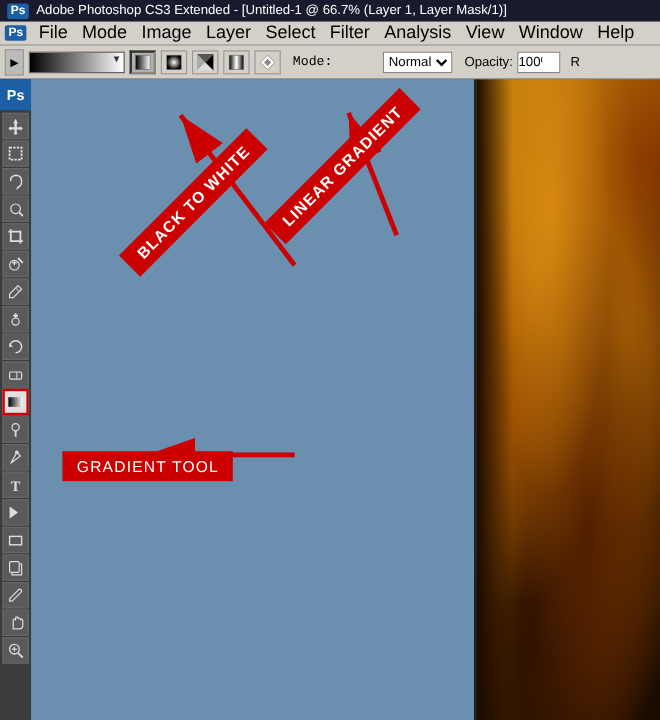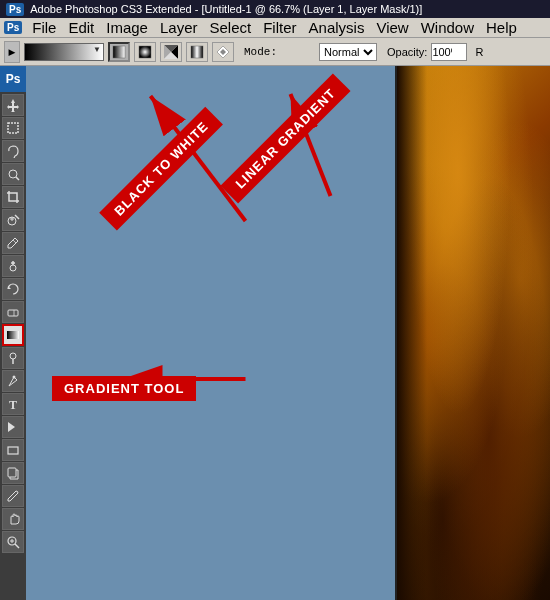--- a/index.html
+++ b/index.html
@@ -159,21 +159,21 @@
       flex: 1;
       position: relative;
       background: #6b8faf;
       overflow: hidden;
     }
 
     
     .label-box {
       background: #cc0000;
       color: #fff;
-      font-weight: bold;
+      font-weight: normal;
       font-size: 13px;
       padding: 5px 12px;
       white-space: nowrap;
       letter-spacing: 1px;
       display: inline-block;
     }
 
     
     .diagonal-label-btw {
       position: absolute;
@@ -243,21 +243,21 @@
 <body>
 
 <div class="title-bar">
   <span class="ps-logo">Ps</span>
   <span>Adobe Photoshop CS3 Extended - [Untitled-1 @ 66.7% (Layer 1, Layer Mask/1)]</span>
 </div>
 
 <div class="menu-bar">
   <span class="ps-logo" style="background:#1c5fa5;color:#fff;font-weight:bold;font-size:10px;padding:1px 3px;border-radius:2px;margin-right:4px;">Ps</span>
   <span class="menu-item">File</span>
-  <span class="menu-item">Edit</span>
+  <span class="menu-item">Mode</span>
   <span class="menu-item">Image</span>
   <span class="menu-item">Layer</span>
   <span class="menu-item">Select</span>
   <span class="menu-item">Filter</span>
   <span class="menu-item">Analysis</span>
   <span class="menu-item">View</span>
   <span class="menu-item">Window</span>
   <span class="menu-item">Help</span>
 </div>
 

